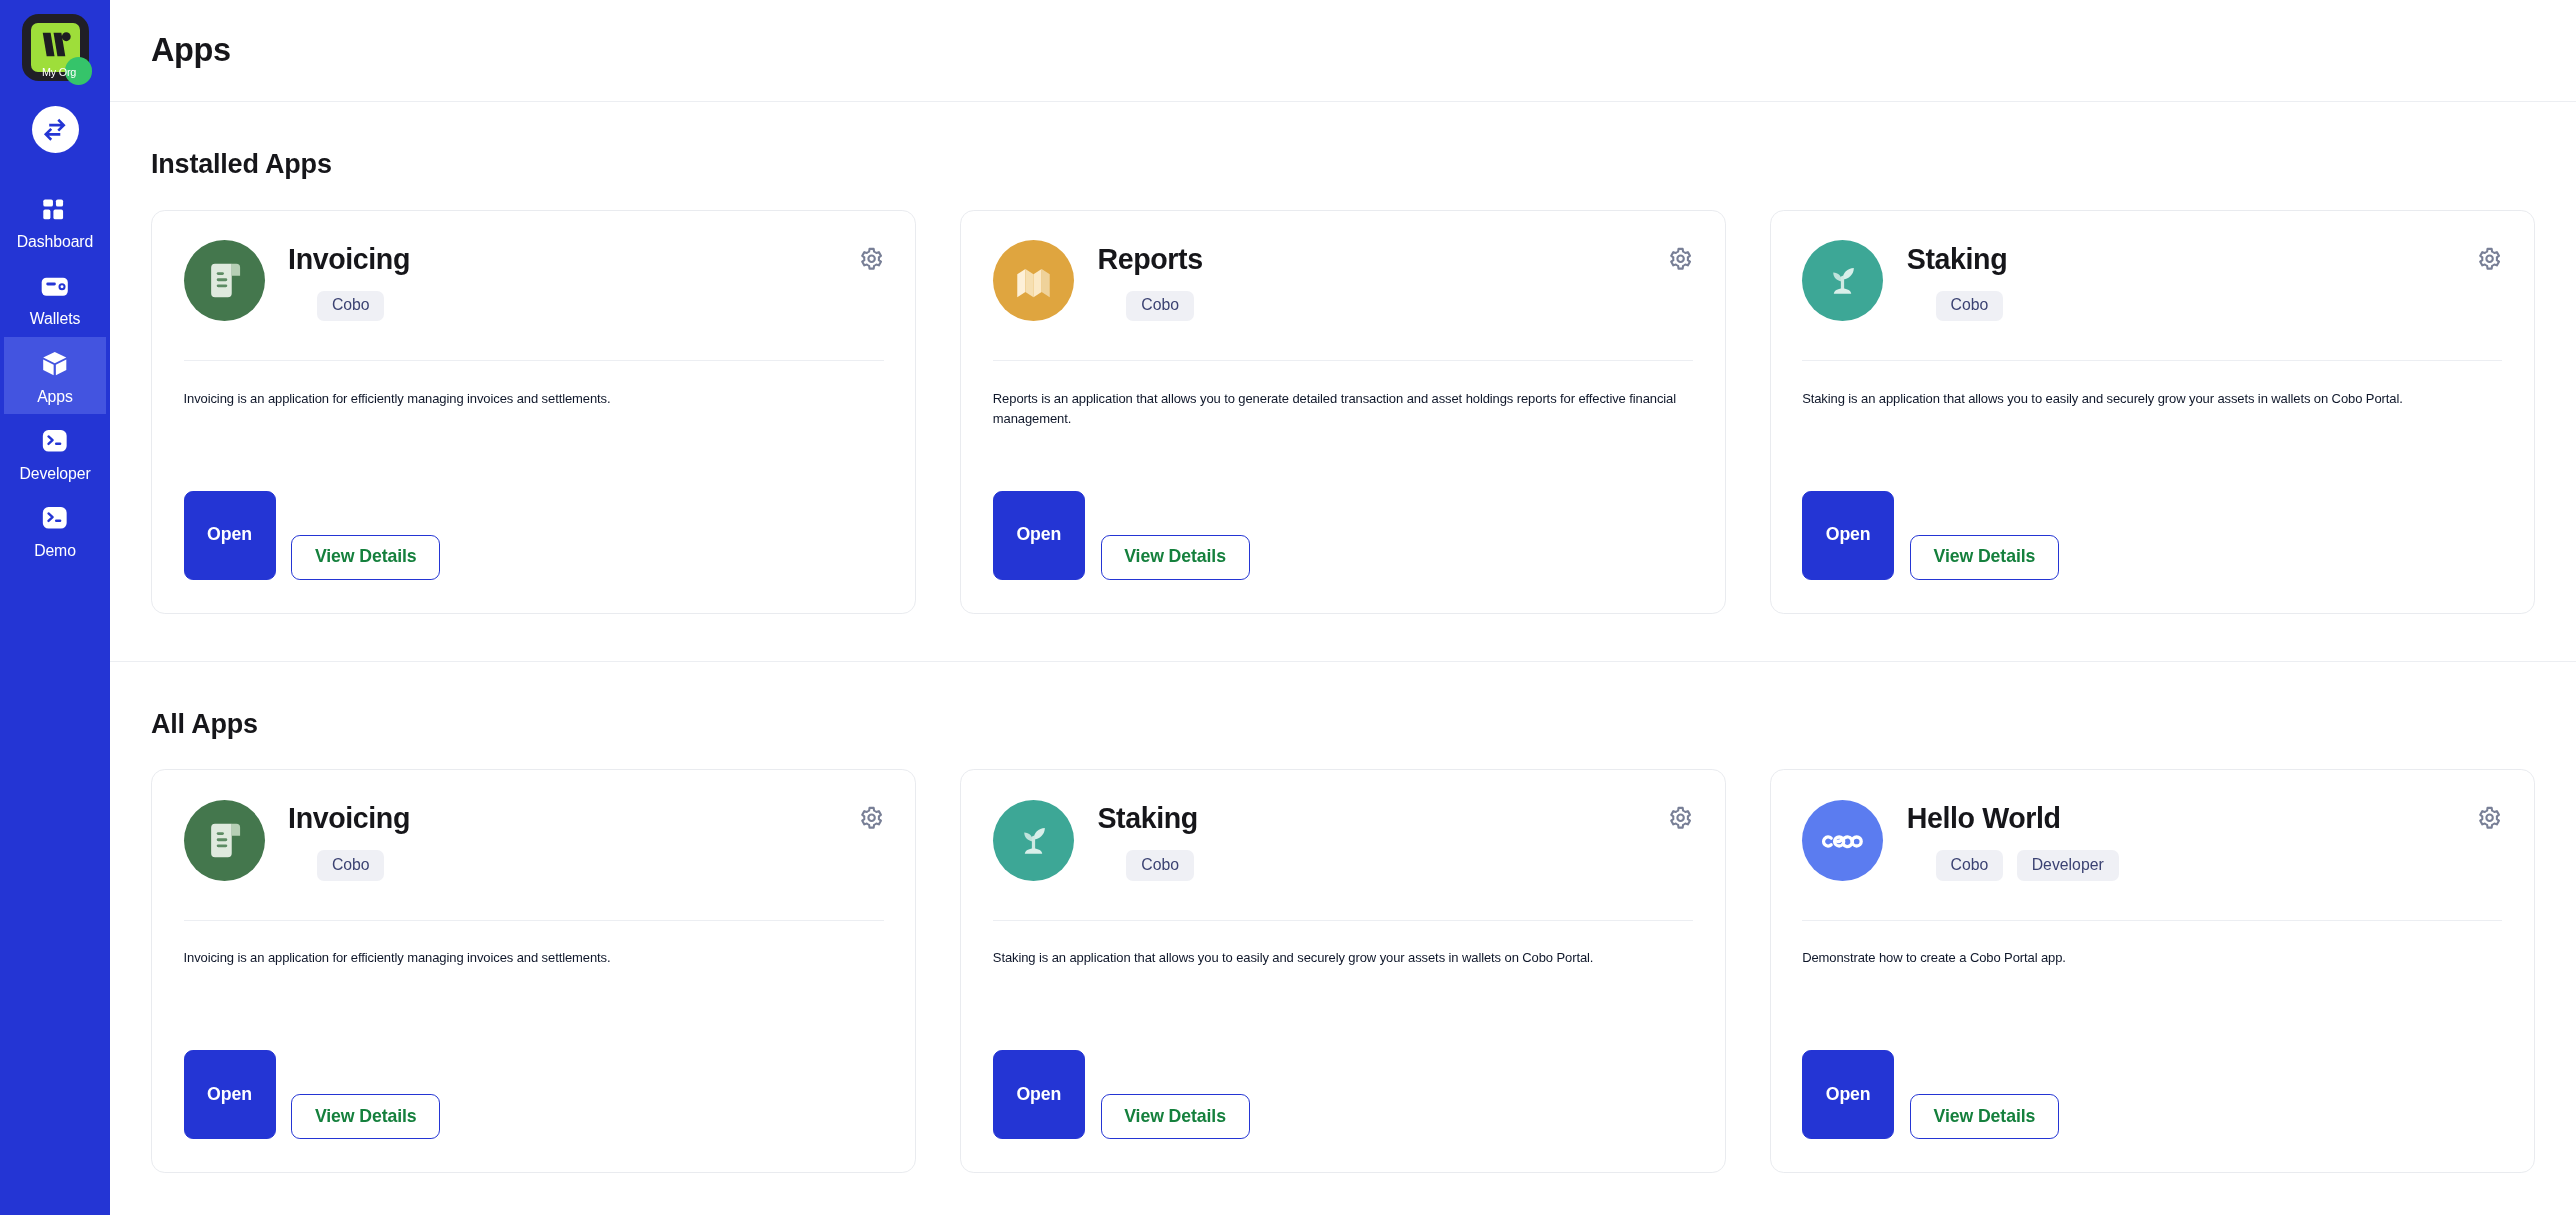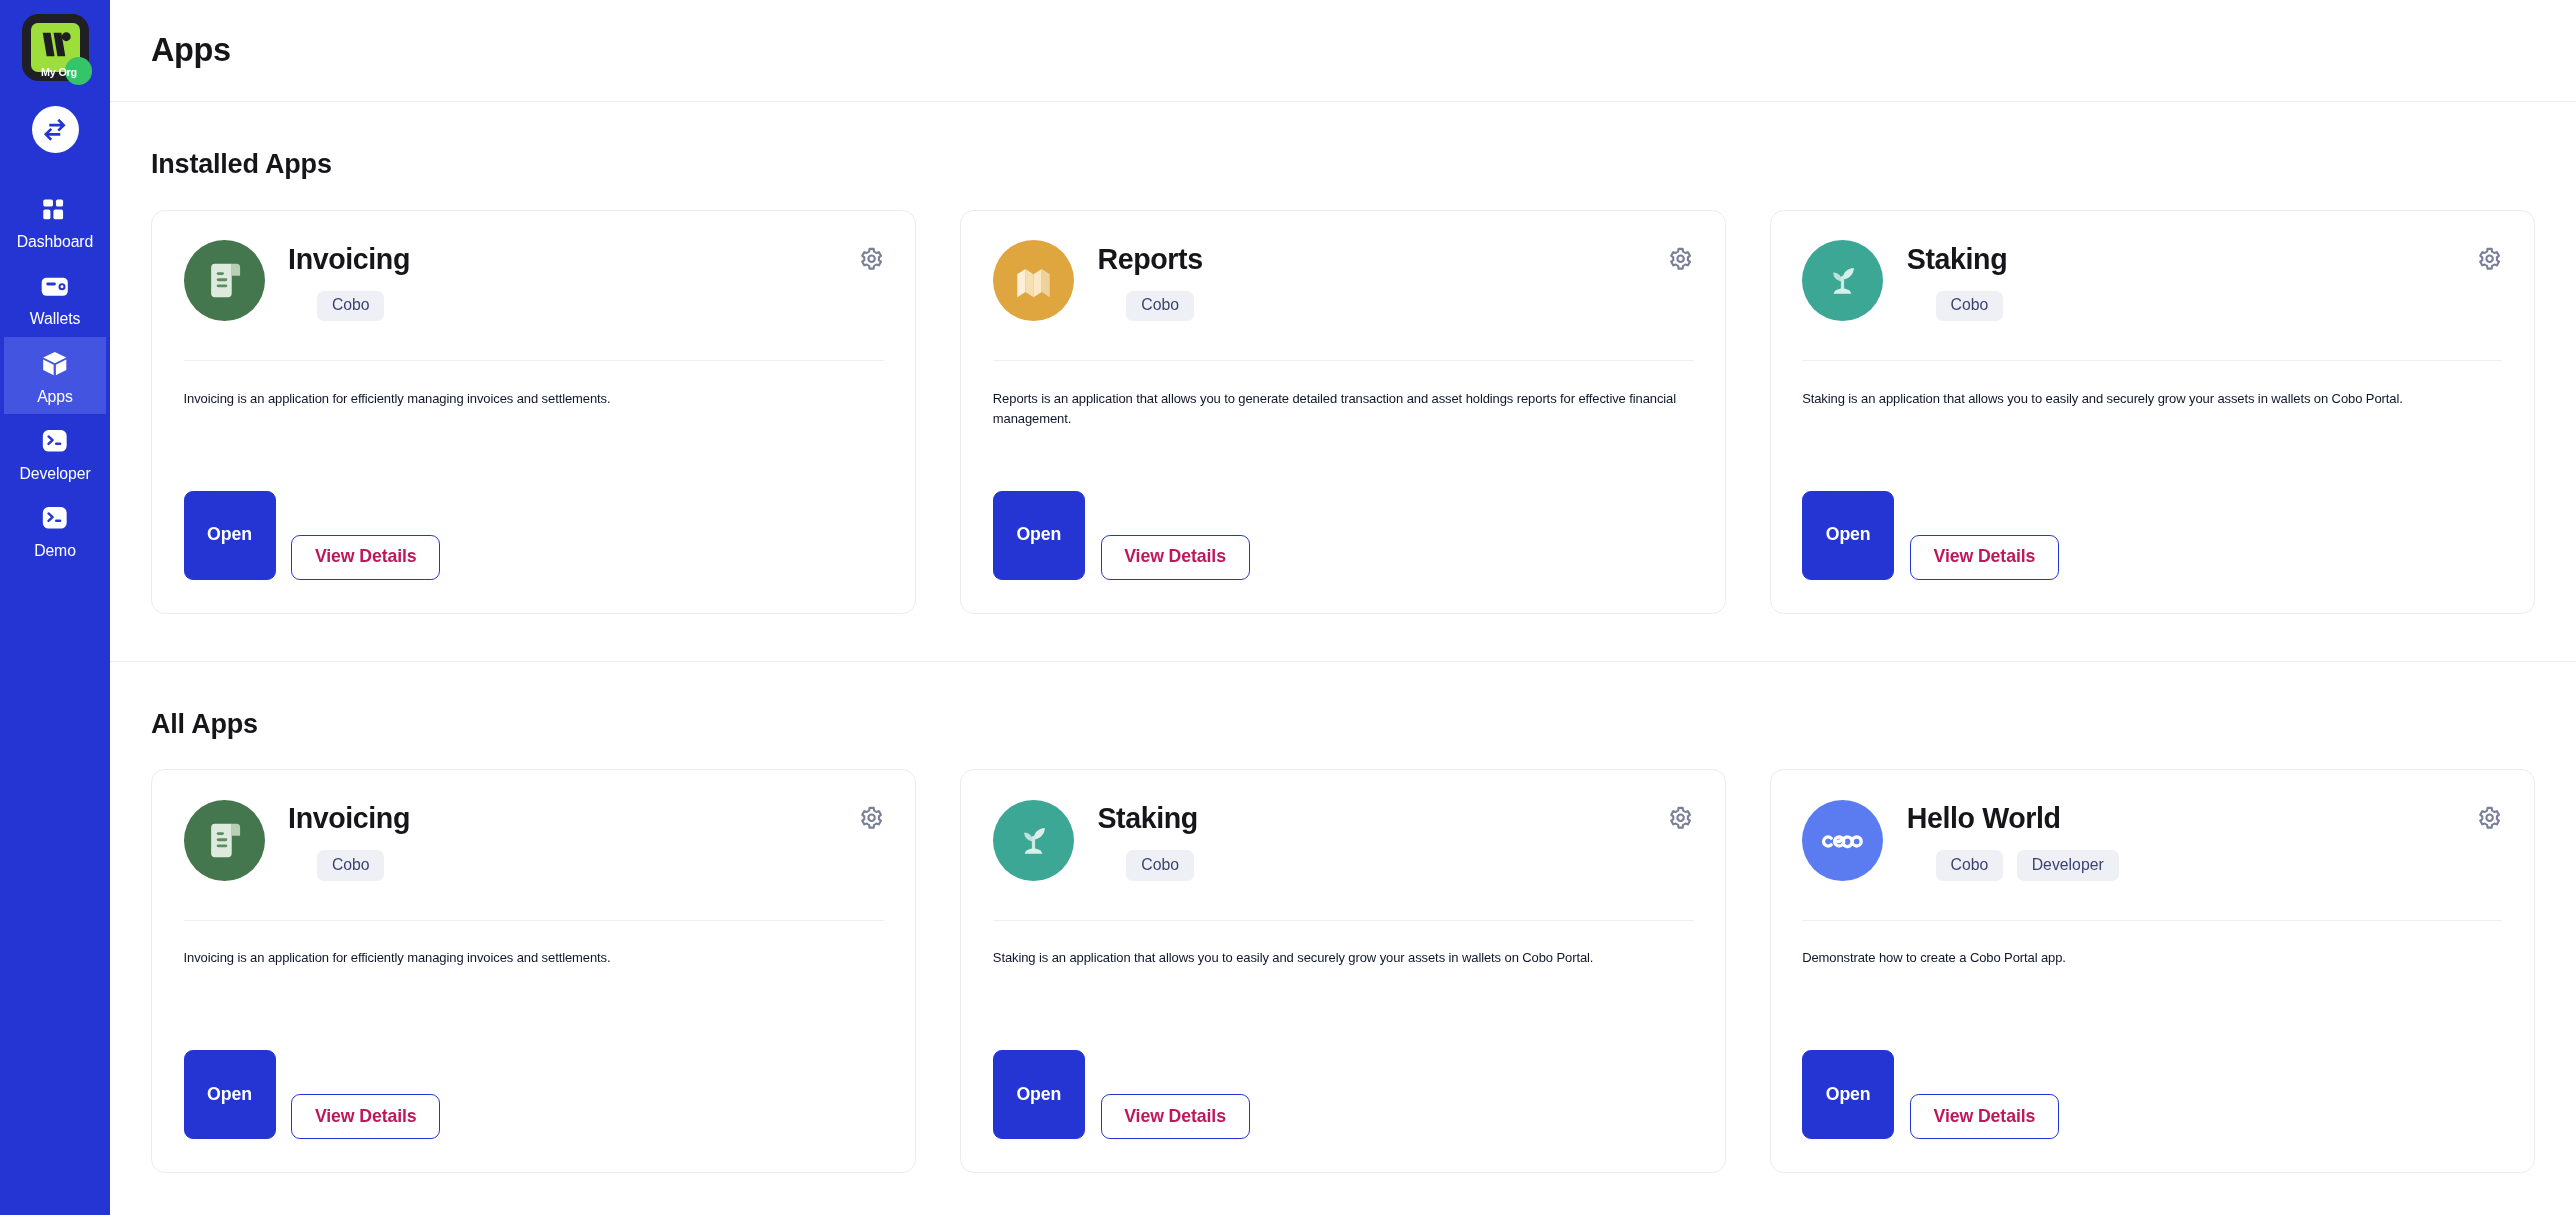--- a/index.html
+++ b/index.html
@@ -28,21 +28,21 @@
     margin-bottom:25.6px;
   }
   .org-logo-inner {
     width:49px; height:49px; border-radius:6.9px;
     background:#9ede3a;
     position:relative; overflow:hidden;
   }
   .org-mark { position:absolute; inset:0; }
   .org-name {
     position:absolute; bottom:3px; left:8px; right:0;
-    text-align:center; font-size:10.8px; font-weight:700; color:#fff;
+    text-align:center; font-size:10.8px; font-weight:400; color:#fff;
     letter-spacing:-0.2px; line-height:1;
     z-index:3;
   }
   .org-dot {
     position:absolute; right:-3.9px; bottom:-3.9px;
     width:27.6px; height:27.6px; border-radius:50%;
     background:#35c46a;
   }
   .switch-btn {
     width:47px; height:47px; border-radius:50%;
@@ -132,21 +132,21 @@
   .actions { display:flex; gap:15.8px; margin-top:auto; padding-top:33px; }
   .btn {
     font-family:"Liberation Sans", sans-serif;
     font-size:17.7px; font-weight:700; letter-spacing:-0.1px;
     border-radius:8.9px;
     padding:10.8px 22.6px 11.8px;
     cursor:pointer; line-height:1.15;
     white-space:nowrap;
   }
   .btn-primary { background:#2435D4; color:#fff; border:1px solid #2435D4; }
-  .btn-outline { background:#fff; color:#be185d; border:1px solid #2435D4;margin-top:44px; }
+  .btn-outline { background:#fff; color:#15803d; border:1px solid #2435D4;margin-top:44px; }
 </style>
 </head>
 <body>
 
 <div class="app">
 
   <nav class="sidebar">
 
     <div class="org-logo">
       <div class="org-logo-inner">

